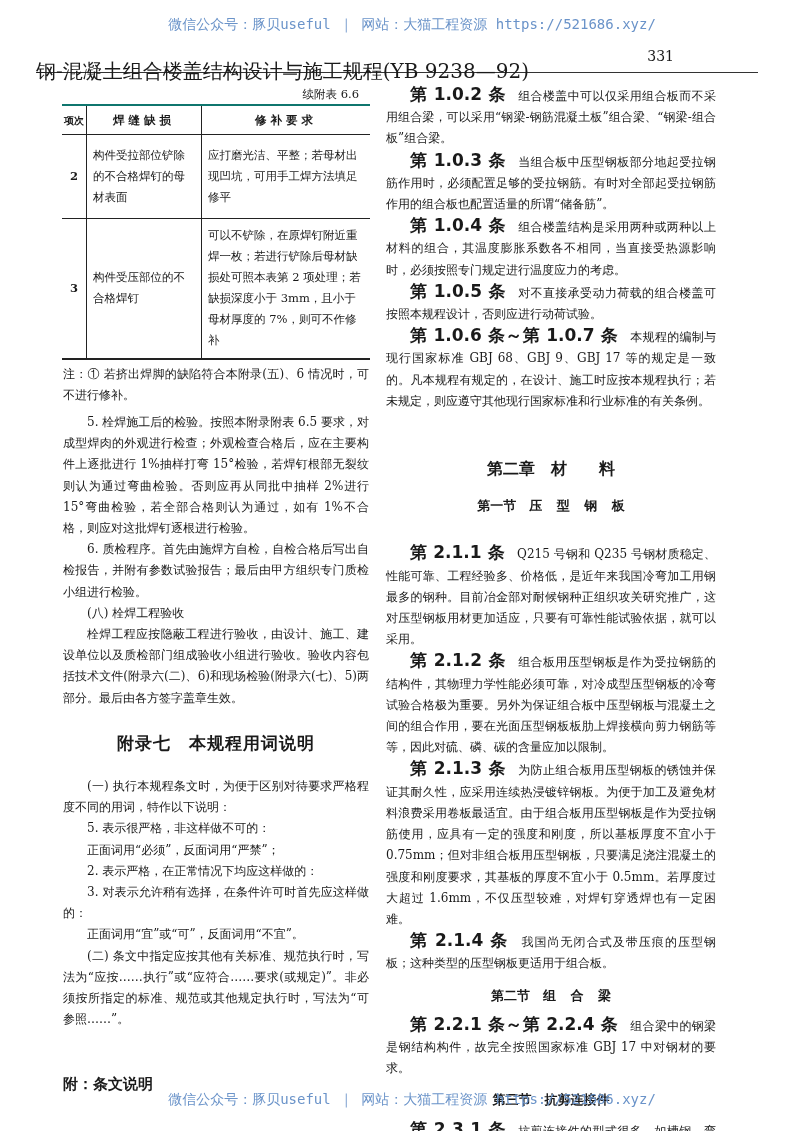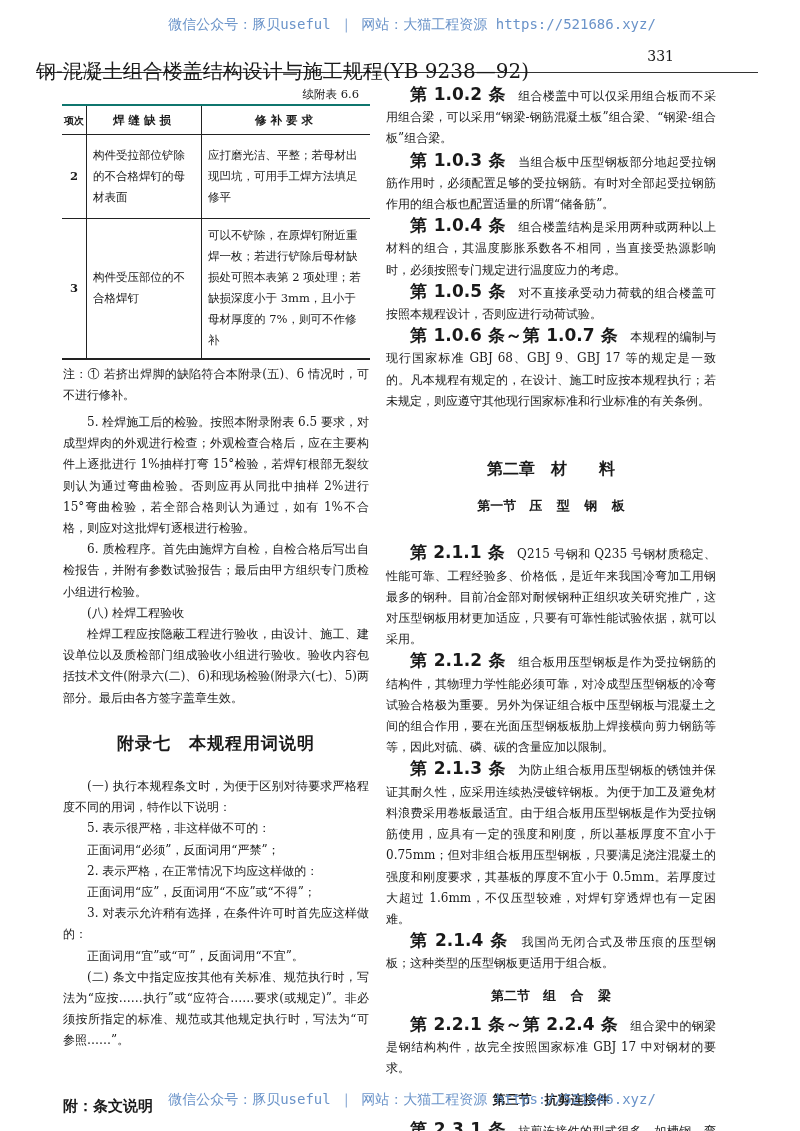--- a/index.html
+++ b/index.html
@@ -103,21 +103,20 @@
   <p class="indent" style="margin-top:6px;">5. 栓焊施工后的检验。按照本附录附表 6.5 要求，对成型焊肉的外观进行检查；外观检查合格后，应在主要构件上逐批进行 1%抽样打弯 15°检验，若焊钉根部无裂纹则认为通过弯曲检验。否则应再从同批中抽样 2%进行 15°弯曲检验，若全部合格则认为通过，如有 1%不合格，则应对这批焊钉逐根进行检验。</p>
   <p class="indent">6. 质检程序。首先由施焊方自检，自检合格后写出自检报告，并附有参数试验报告；最后由甲方组织专门质检小组进行检验。</p>
   <p class="indent">(八) 栓焊工程验收</p>
   <p class="indent">栓焊工程应按隐蔽工程进行验收，由设计、施工、建设单位以及质检部门组成验收小组进行验收。验收内容包括技术文件(附录六(二)、6)和现场检验(附录六(七)、5)两部分。最后由各方签字盖章生效。</p>
 
   <div class="appendix-title">附录七　本规程用词说明</div>
   <p class="indent">(一) 执行本规程条文时，为便于区别对待要求严格程度不同的用词，特作以下说明：</p>
   <p class="indent">5. 表示很严格，非这样做不可的：</p>
   <p class="indent">正面词用“必须”，反面词用“严禁”；</p>
   <p class="indent">2. 表示严格，在正常情况下均应这样做的：</p>
-  <p class="indent">正面词用“应”，反面词用“不应”或“不得”；</p>
   <p class="indent">3. 对表示允许稍有选择，在条件许可时首先应这样做的：</p>
   <p class="indent">正面词用“宜”或“可”，反面词用“不宜”。</p>
   <p class="indent">(二) 条文中指定应按其他有关标准、规范执行时，写法为“应按……执行”或“应符合……要求(或规定)”。非必须按所指定的标准、规范或其他规定执行时，写法为“可参照……”。</p>
 
   <div class="part-title">附：条文说明</div>
 
 </div>
 
 <div class="col col-right">
   <p class="indent"><span class="art">第 1.0.2 条</span>　<span>组合楼盖中可以仅采用组合板而不采用组合梁，可以采用“钢梁-钢筋混凝土板”组合梁、“钢梁-组合板”组合梁。</span></p>

